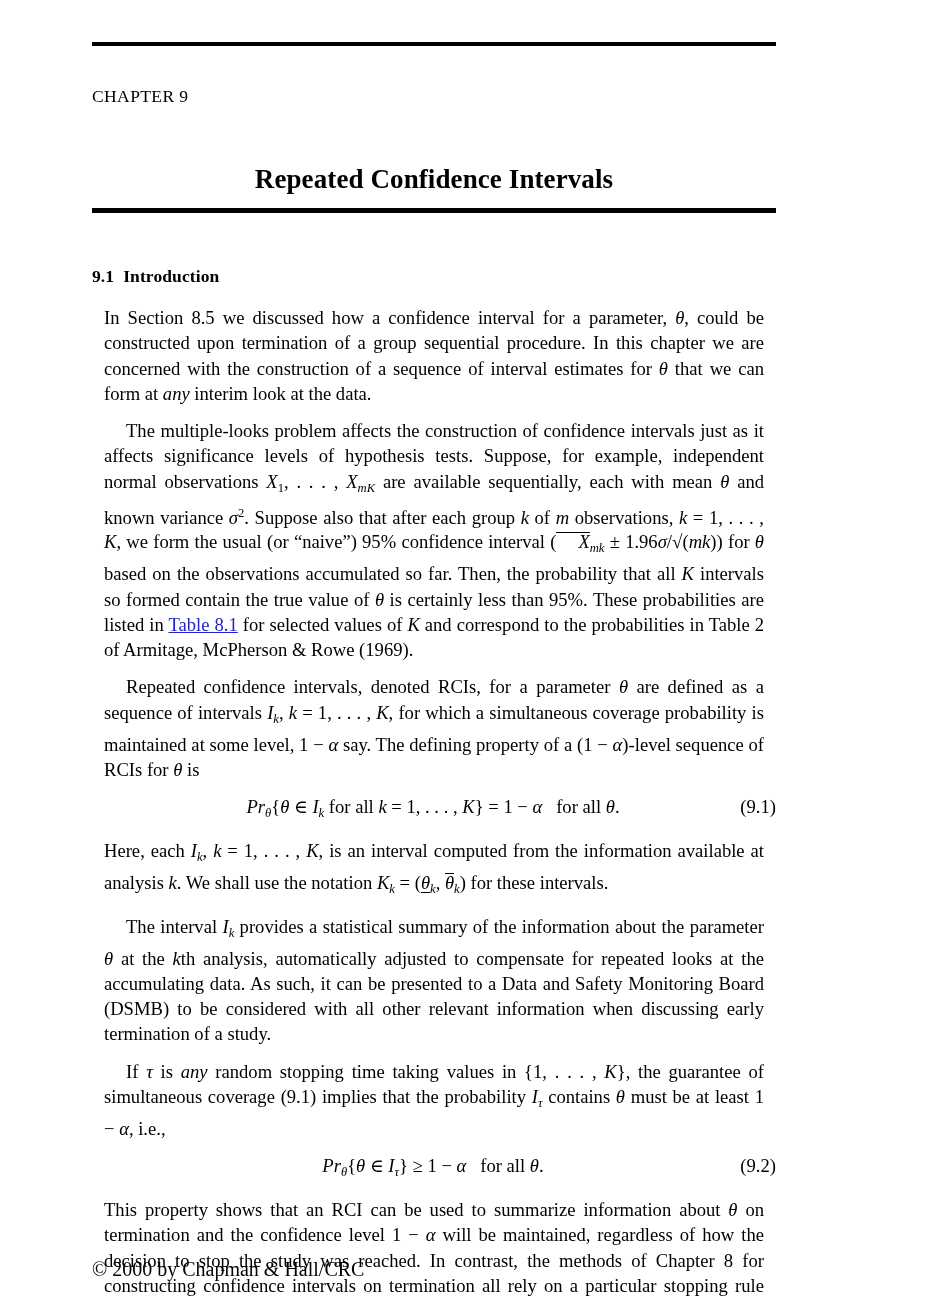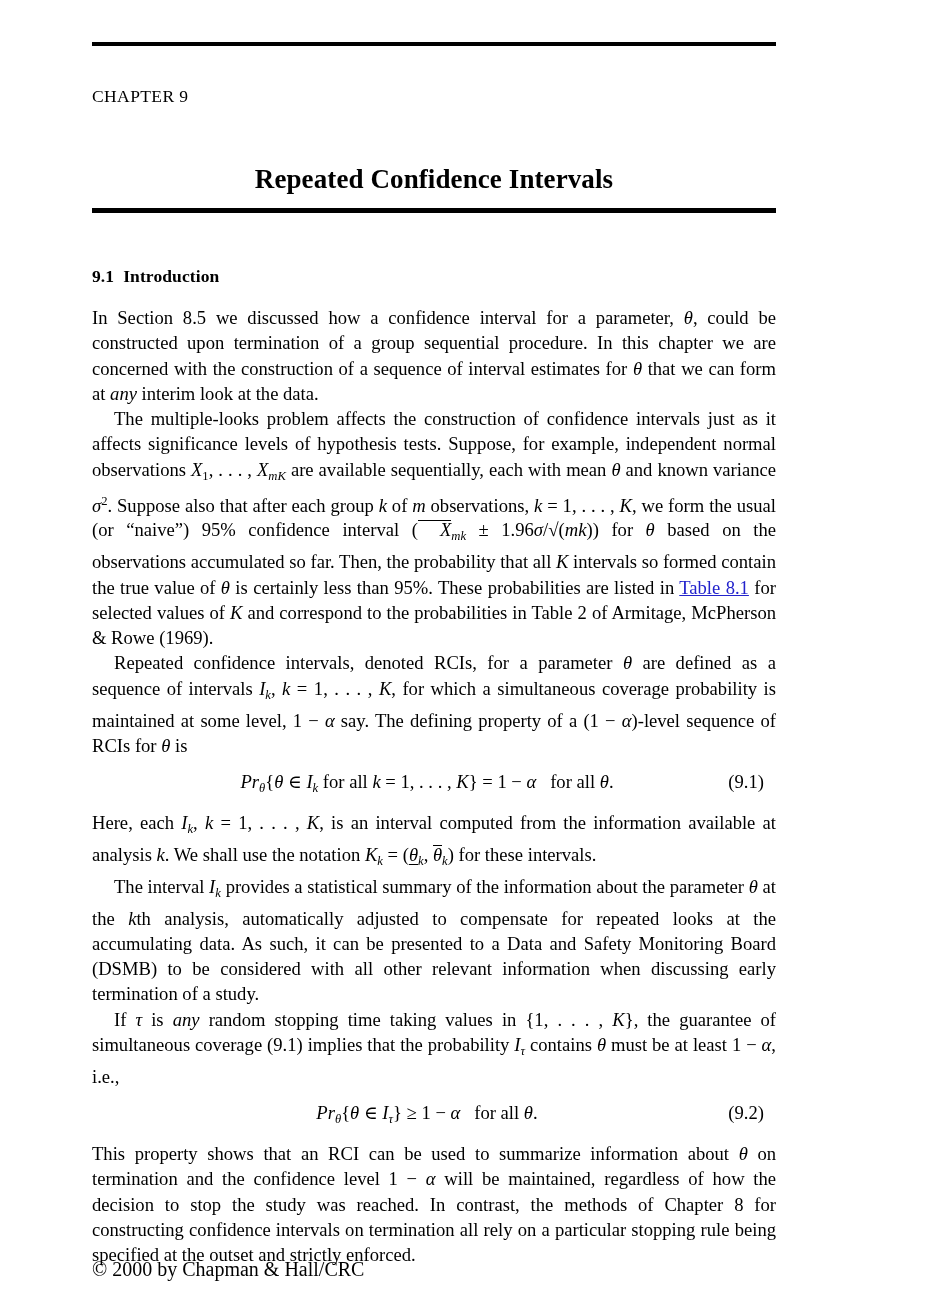--- a/index.html
+++ b/index.html
@@ -71,33 +71,33 @@
 
   h2.section-head {
     margin: 0 0 18px 0;
     font-size: 17.5px;
     font-weight: bold;
     letter-spacing: 0.1px;
   }
   h2.section-head .sec-num { margin-right: 9px; }
 
   p.para {
-    margin: 0;
+    margin: 12px;
     font-size: 18.6px;
     line-height: 25.3px;
     text-align: justify;
     text-justify: inter-word;
     hyphens: none;
   }
   p.para.indent { text-indent: 22px; }
 
   
   .equation {
     position: relative;
-    margin: 11px 12px 9px 0;
+    margin: 11px 0 9px 0;
     font-size: 18.6px;
     line-height: 25.3px;
     text-align: center;
     padding-right: 2px;
   }
   .equation .eqbody { display: inline-block; }
   .equation .eqnum {
     position: absolute;
     right: 0;
     top: 0;

